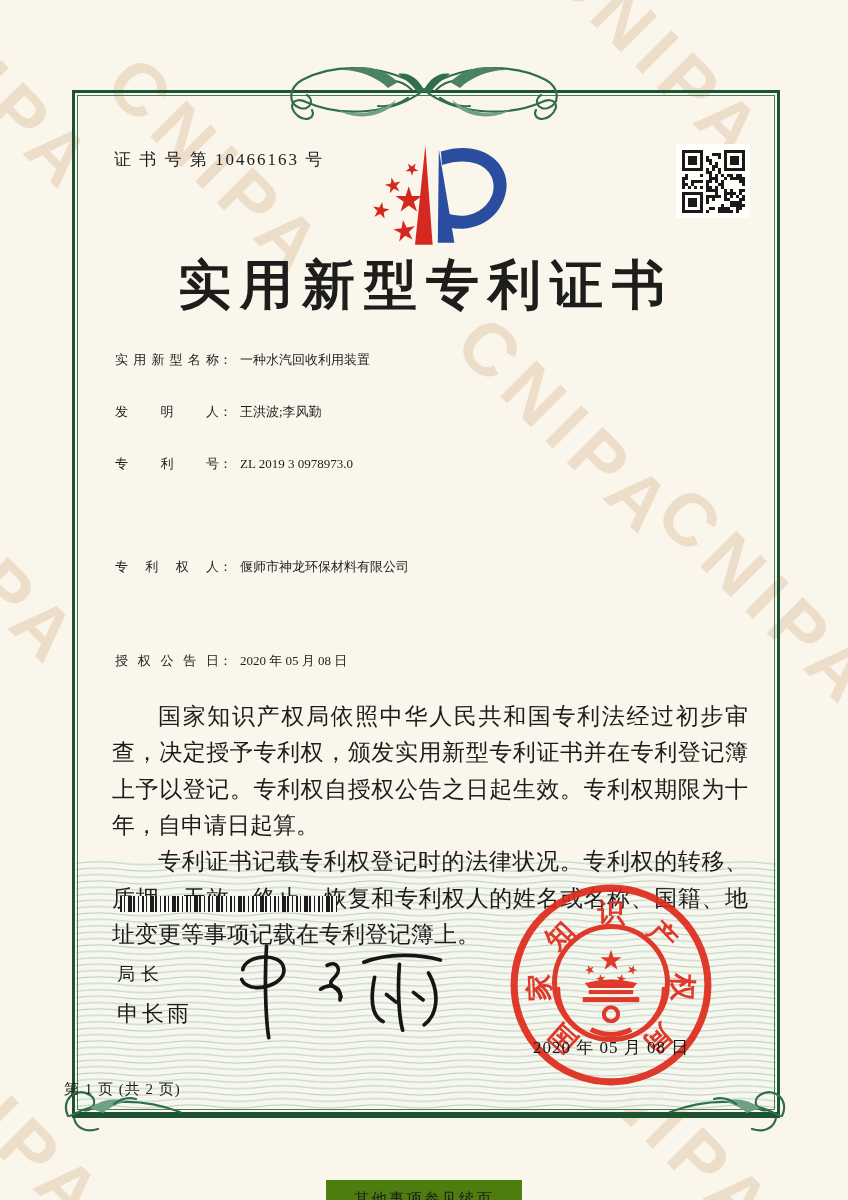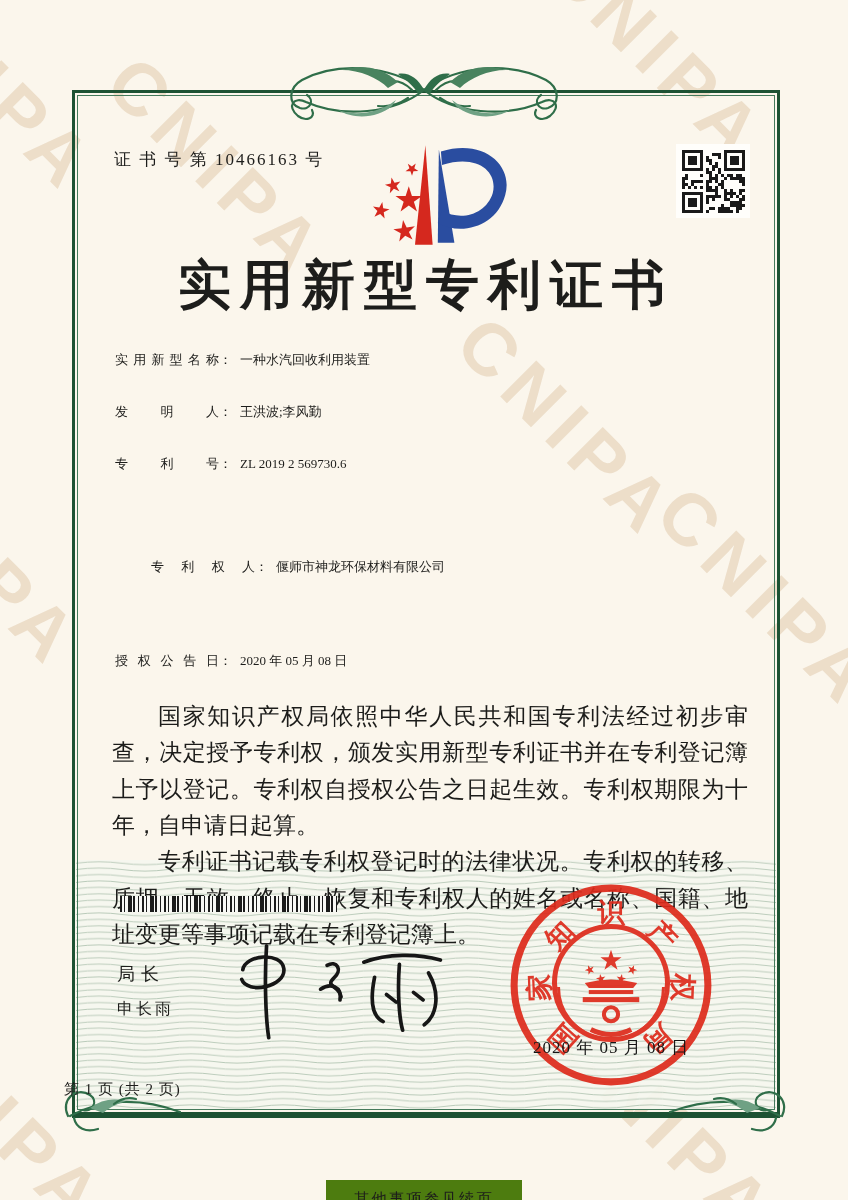--- a/index.html
+++ b/index.html
@@ -56,21 +56,21 @@
   
   .barcode{
     position:absolute; left:120px; top:896px; width:217px; height:16px; z-index:3;
     background:repeating-linear-gradient(90deg,
       #1b1b1b 0 2px, #f8f8f5 2px 4px, #1b1b1b 4px 5px, #f8f8f5 5px 8px,
       #1b1b1b 8px 12px, #f8f8f5 12px 13px, #1b1b1b 13px 15px, #f8f8f5 15px 18px,
       #1b1b1b 18px 19px, #f8f8f5 19px 22px);
   }
   
   .sig-title{position:absolute; left:117px; top:962px; font-size:18px; letter-spacing:6px; z-index:3;}
-  .sig-name{position:absolute; left:117px; top:999px; font-size:16px; letter-spacing:3px; z-index:3;}
+  .sig-name{position:absolute; left:117px; top:999px; font-size:22px; letter-spacing:3px; z-index:3;}
   .sig-hand{position:absolute; left:225px; top:933px; z-index:3;}
   
   .seal{position:absolute; left:502px; top:876px; z-index:4;}
   .seal-date{
     position:absolute; left:502px; top:1036px; width:218px; text-align:center;
     font-size:17px; letter-spacing:1px; color:#151515; z-index:5;
   }
   
   .page-num{
     position:absolute; left:64px; top:1080px; width:708px; text-align:left;
@@ -297,23 +297,23 @@
 
   <div class="title">实用新型专利证书</div>
 
   <div class="frow" style="top:351px;">
     <span class="jlabel">实用新型名称</span><span>：</span><span class="fval">一种水汽回收利用装置</span>
   </div>
   <div class="frow" style="top:403px;">
     <span class="jlabel">发明人</span><span>：</span><span class="fval">王洪波;李风勤</span>
   </div>
   <div class="frow" style="top:455px;">
-    <span class="jlabel">专利号</span><span>：</span><span class="fval">ZL 2019 2 569730.6</span>
-  </div>
-  <div class="frow" style="top:558px;margin-left:36px;">
+    <span class="jlabel">专利号</span><span>：</span><span class="fval">ZL 2019 3 0978973.0</span>
+  </div>
+  <div class="frow" style="top:558px;">
     <span class="jlabel">专利权人</span><span>：</span><span class="fval">偃师市神龙环保材料有限公司</span>
   </div>
   <div class="frow" style="top:652px;">
     <span class="jlabel">授权公告日</span><span>：</span><span class="fval">2020 年 05 月 08 日</span>
   </div>
 
   <div class="bodytext">
     <p>国家知识产权局依照中华人民共和国专利法经过初步审查，决定授予专利权，颁发实用新型专利证书并在专利登记簿上予以登记。专利权自授权公告之日起生效。专利权期限为十年，自申请日起算。</p>
     <p>专利证书记载专利权登记时的法律状况。专利权的转移、质押、无效、终止、恢复和专利权人的姓名或名称、国籍、地址变更等事项记载在专利登记簿上。</p>
   </div>

